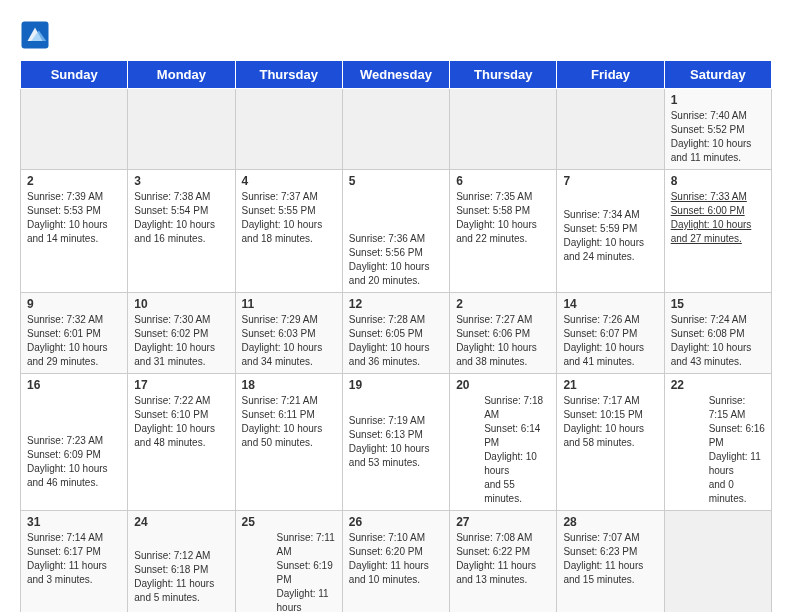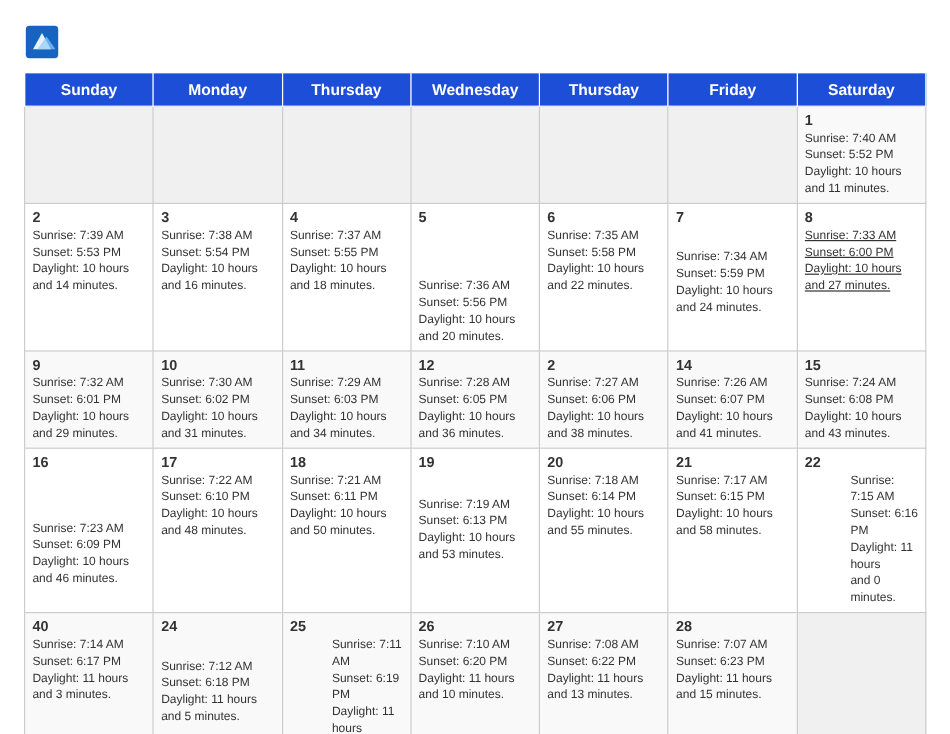--- a/index.html
+++ b/index.html
@@ -271,43 +271,43 @@
         </td>
         <td>
           <span class="day-number">19</span>
           <div class="day-info" style="white-space: pre-line; margin-top: 22px;">Sunrise: 7:19 AM
 Sunset: 6:13 PM
 Daylight: 10 hours
 and 53 minutes.</div>
         </td>
         <td>
           <span class="day-number">20</span>
-          <div class="day-info" style="white-space: pre-line;">Sunrise: 7:18 AM
+          <div class="day-info" style="white-space: pre-line; margin-left: 28px;">Sunrise: 7:18 AM
 Sunset: 6:14 PM
 Daylight: 10 hours
 and 55 minutes.</div>
         </td>
         <td>
           <span class="day-number">21</span>
           <div class="day-info" style="white-space: pre-line;">Sunrise: 7:17 AM
-Sunset: 6:15 PM
+Sunset: 10:15 PM
 Daylight: 10 hours
 and 58 minutes.</div>
         </td>
         <td>
           <span class="day-number">22</span>
           <div class="day-info" style="white-space: pre-line; margin-left: 38px;">Sunrise: 7:15 AM
 Sunset: 6:16 PM
 Daylight: 11 hours
 and 0 minutes.</div>
         </td>
       </tr>
       <tr>
         <td>
-          <span class="day-number">40</span>
+          <span class="day-number">31</span>
           <div class="day-info" style="white-space: pre-line;">Sunrise: 7:14 AM
 Sunset: 6:17 PM
 Daylight: 11 hours
 and 3 minutes.</div>
         </td>
         <td>
           <span class="day-number">24</span>
           <div class="day-info" style="white-space: pre-line; margin-top: 20px;">Sunrise: 7:12 AM
 Sunset: 6:18 PM
 Daylight: 11 hours

